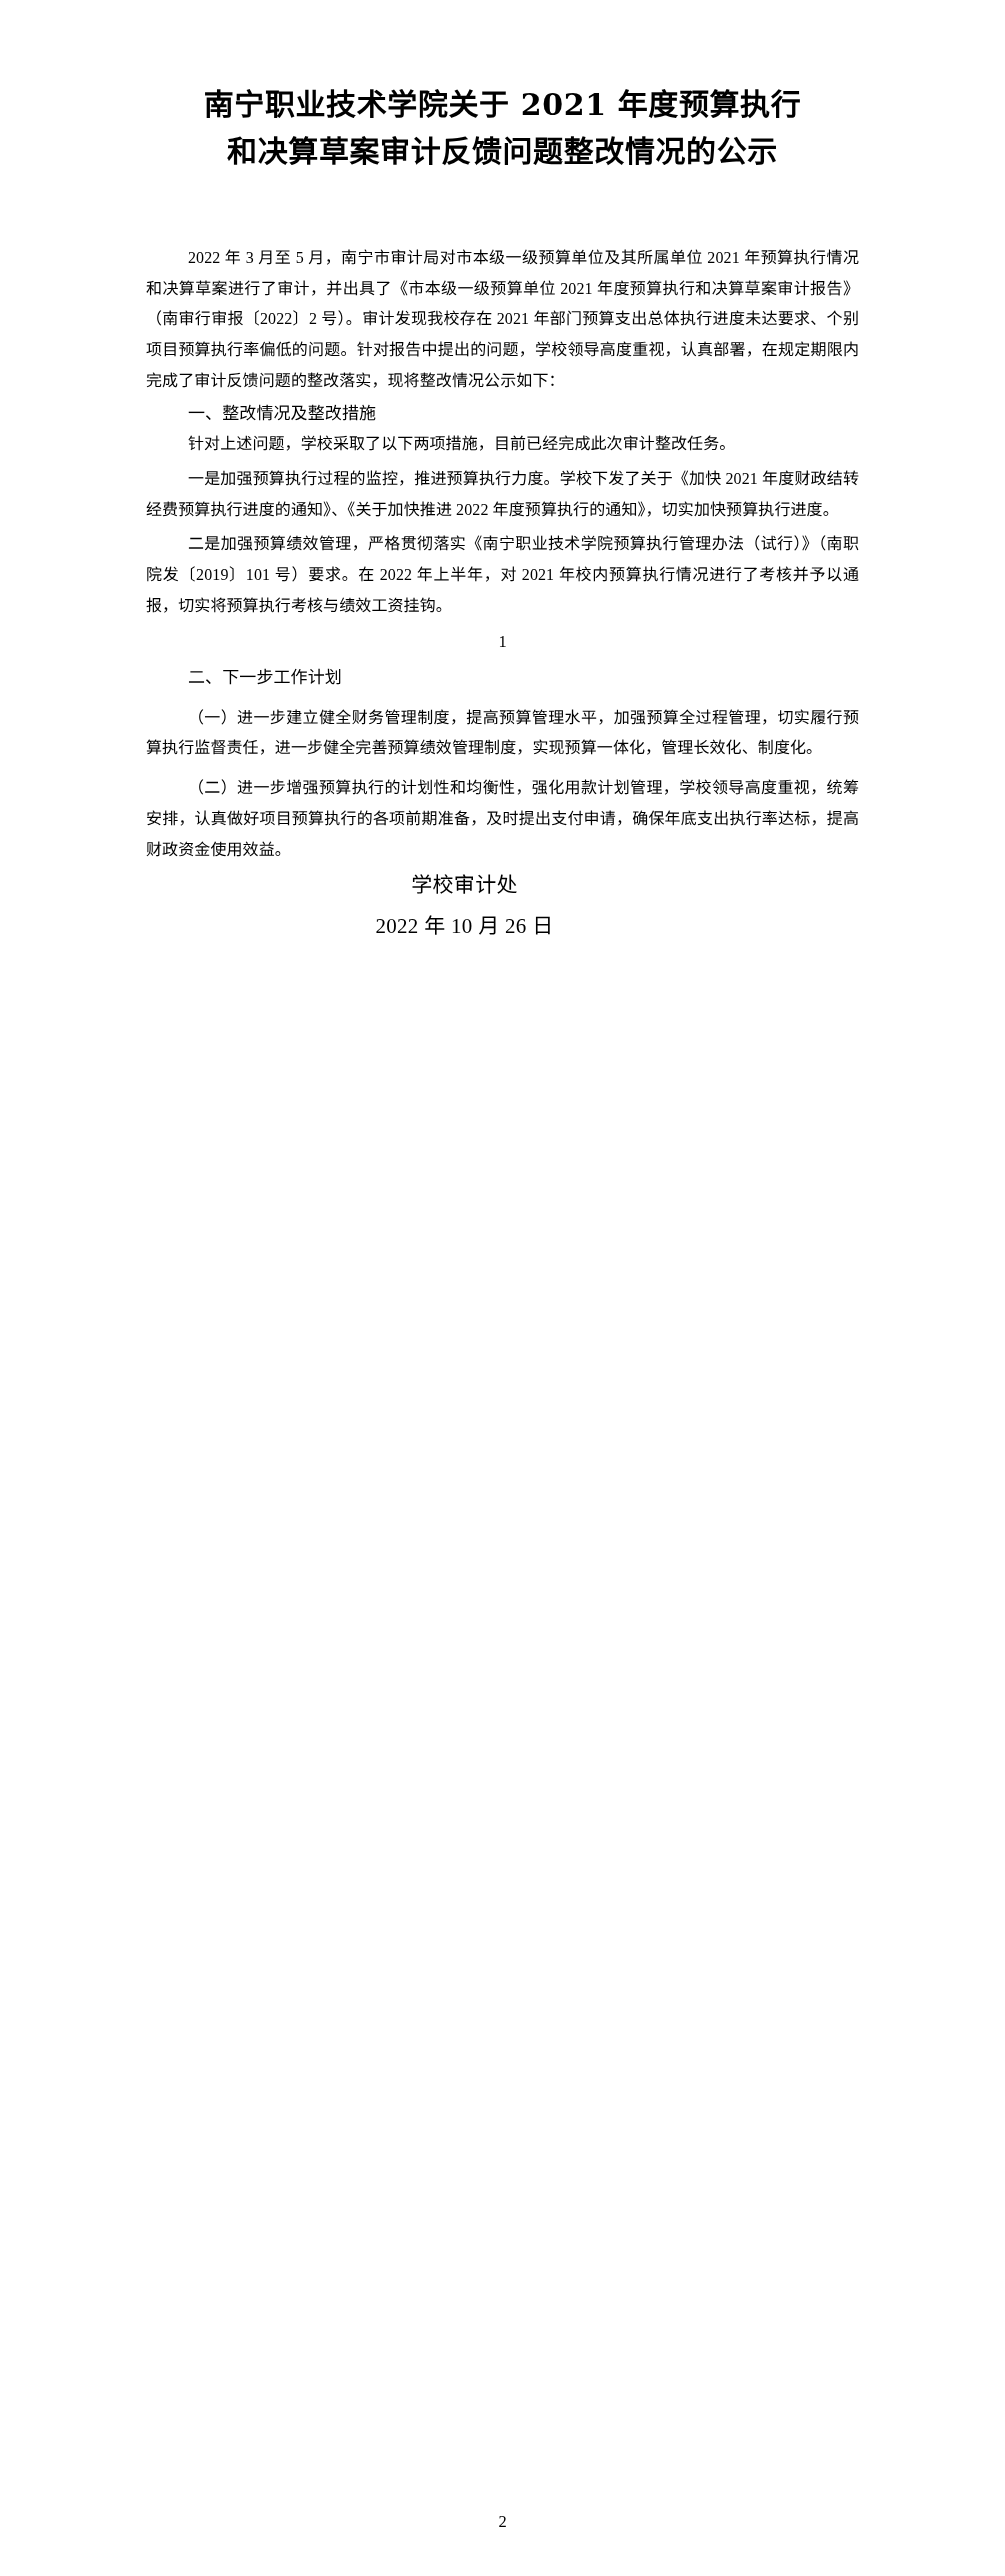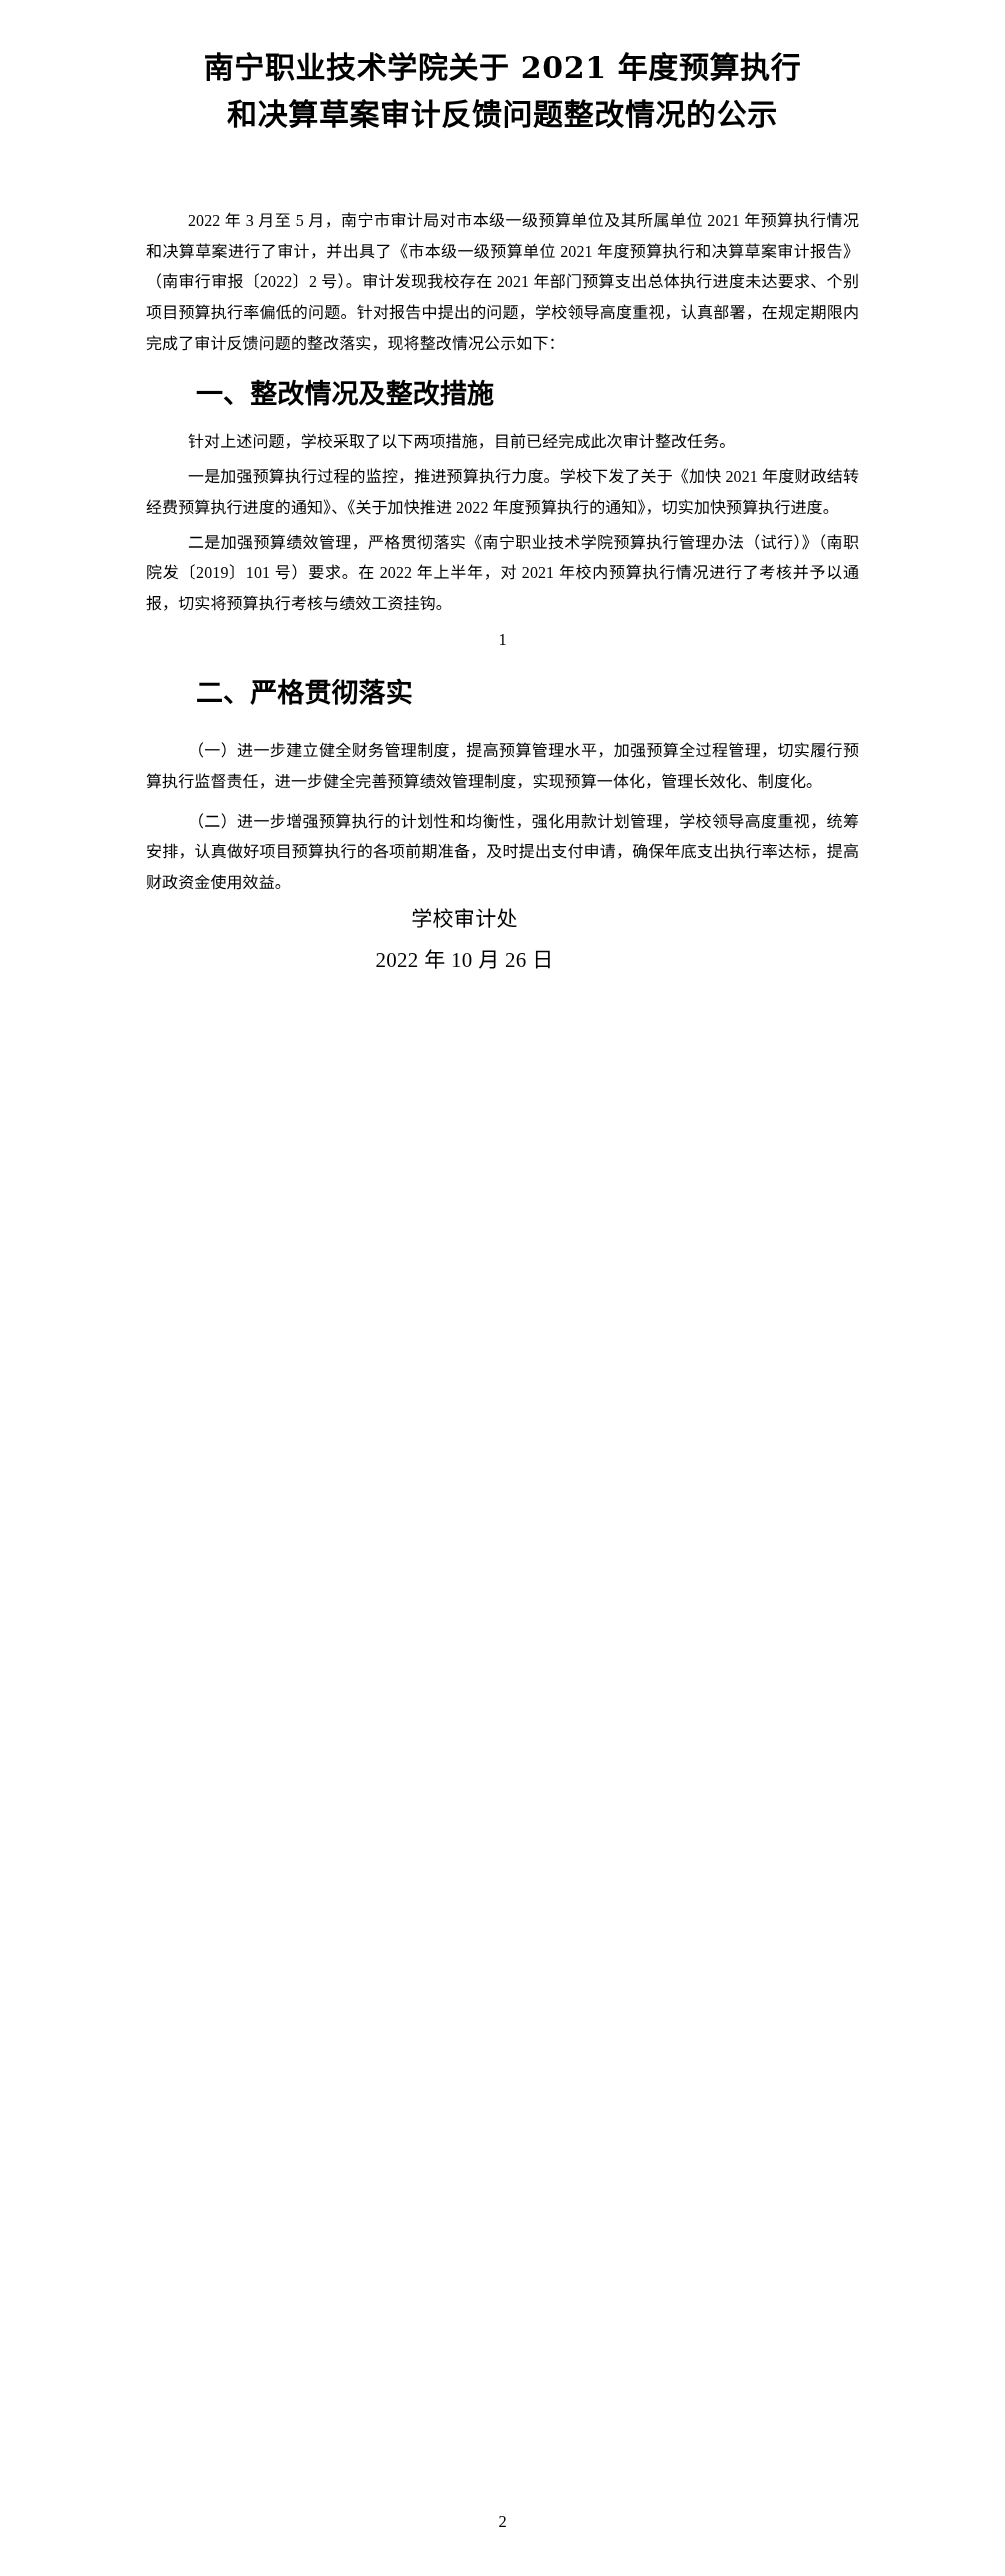--- a/index.html
+++ b/index.html
@@ -11,21 +11,21 @@
     width: 1005px;
     min-height: 2576px;
     font-family: "Liberation Serif", "DejaVu Serif", serif;
     color: #000000;
     position: relative;
   }
   .page {
     width: 1005px;
     min-height: 2576px;
     box-sizing: border-box;
-    padding: 26px 146px 38px 146px;
+    padding: 63px 146px 38px 146px;
     position: relative;
   }
   .doc-title {
     text-align: center;
     font-family: "DejaVu Serif", "Liberation Serif", serif;
     font-weight: bold;
     font-size: 30px;
     line-height: 1.55;
     letter-spacing: 0.6px;
     margin: 19px 0 0 0;
@@ -44,25 +44,25 @@
     margin: 0 0 0 0;
     text-align: justify;
     text-justify: inter-ideograph;
     text-indent: 42px;
     letter-spacing: 0.1px;
   }
   p.para + p.para {
     margin-top: 4px;
   }
   p.heading {
-    font-size: 27px;
+    font-size: 17px;
     line-height: 1.92;
-    margin: 8px;
+    margin: 0;
     text-indent: 42px;
-    font-weight: bold;
+    font-weight: normal;
     font-family: "DejaVu Serif", "Liberation Serif", serif;
     letter-spacing: 0.1px;
   }
   .page-number {
     text-align: center;
     font-size: 16.5px;
     font-family: "Liberation Serif", serif;
     line-height: 2.4;
     color: #000;
   }
@@ -108,21 +108,21 @@
     <p class="heading">一、整改情况及整改措施</p>
 
     <p class="para">针对上述问题，学校采取了以下两项措施，目前已经完成此次审计整改任务。</p>
 
     <p class="para">一是加强预算执行过程的监控，推进预算执行力度。学校下发了关于《加快 2021 年度财政结转经费预算执行进度的通知》、《关于加快推进 2022 年度预算执行的通知》，切实加快预算执行进度。</p>
 
     <p class="para">二是加强预算绩效管理，严格贯彻落实《南宁职业技术学院预算执行管理办法（试行）》（南职院发〔2019〕101 号）要求。在 2022 年上半年，对 2021 年校内预算执行情况进行了考核并予以通报，切实将预算执行考核与绩效工资挂钩。</p>
 
     <div class="page-number">1</div>
 
-    <p class="heading">二、严格贯彻落实</p>
+    <p class="heading">二、下一步工作计划</p>
 
     <div class="pagebreak-gap"></div>
 
     <p class="para">（一）进一步建立健全财务管理制度，提高预算管理水平，加强预算全过程管理，切实履行预算执行监督责任，进一步健全完善预算绩效管理制度，实现预算一体化，管理长效化、制度化。</p>
 
     <div class="pagebreak-gap"></div>
 
     <p class="para">（二）进一步增强预算执行的计划性和均衡性，强化用款计划管理，学校领导高度重视，统筹安排，认真做好项目预算执行的各项前期准备，及时提出支付申请，确保年底支出执行率达标，提高财政资金使用效益。</p>
 
   </div>

